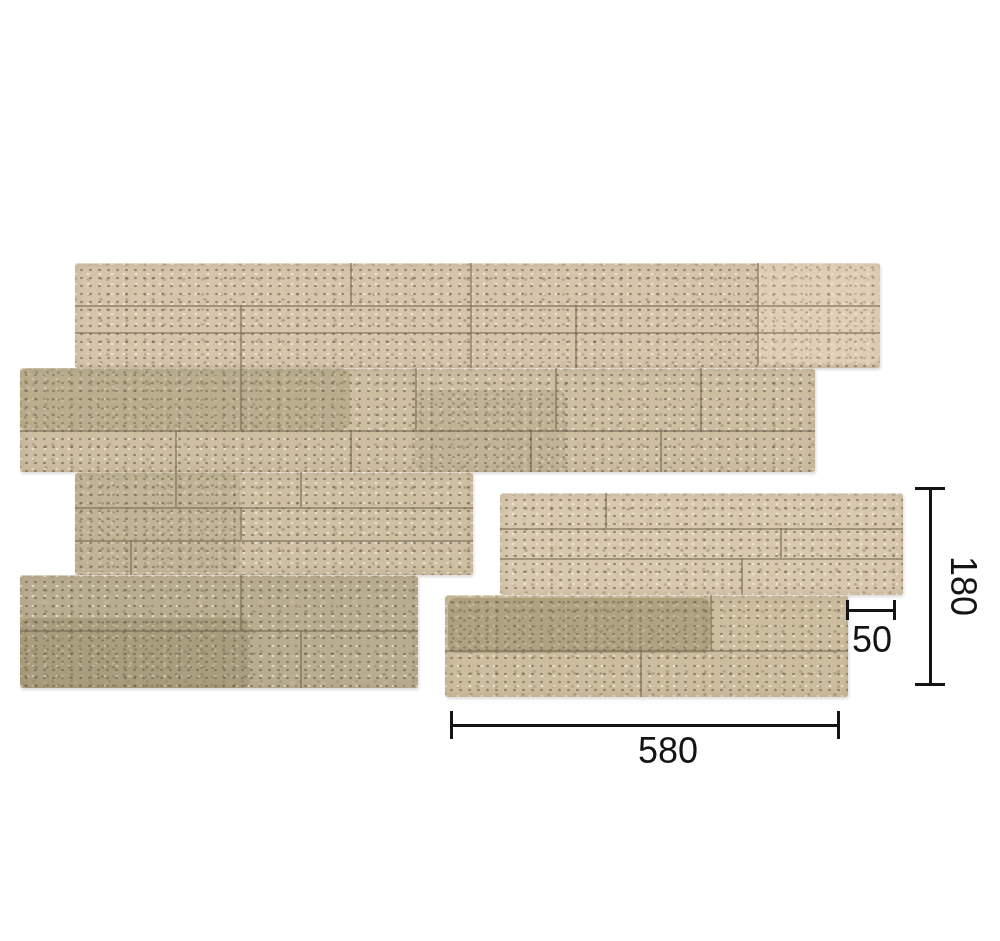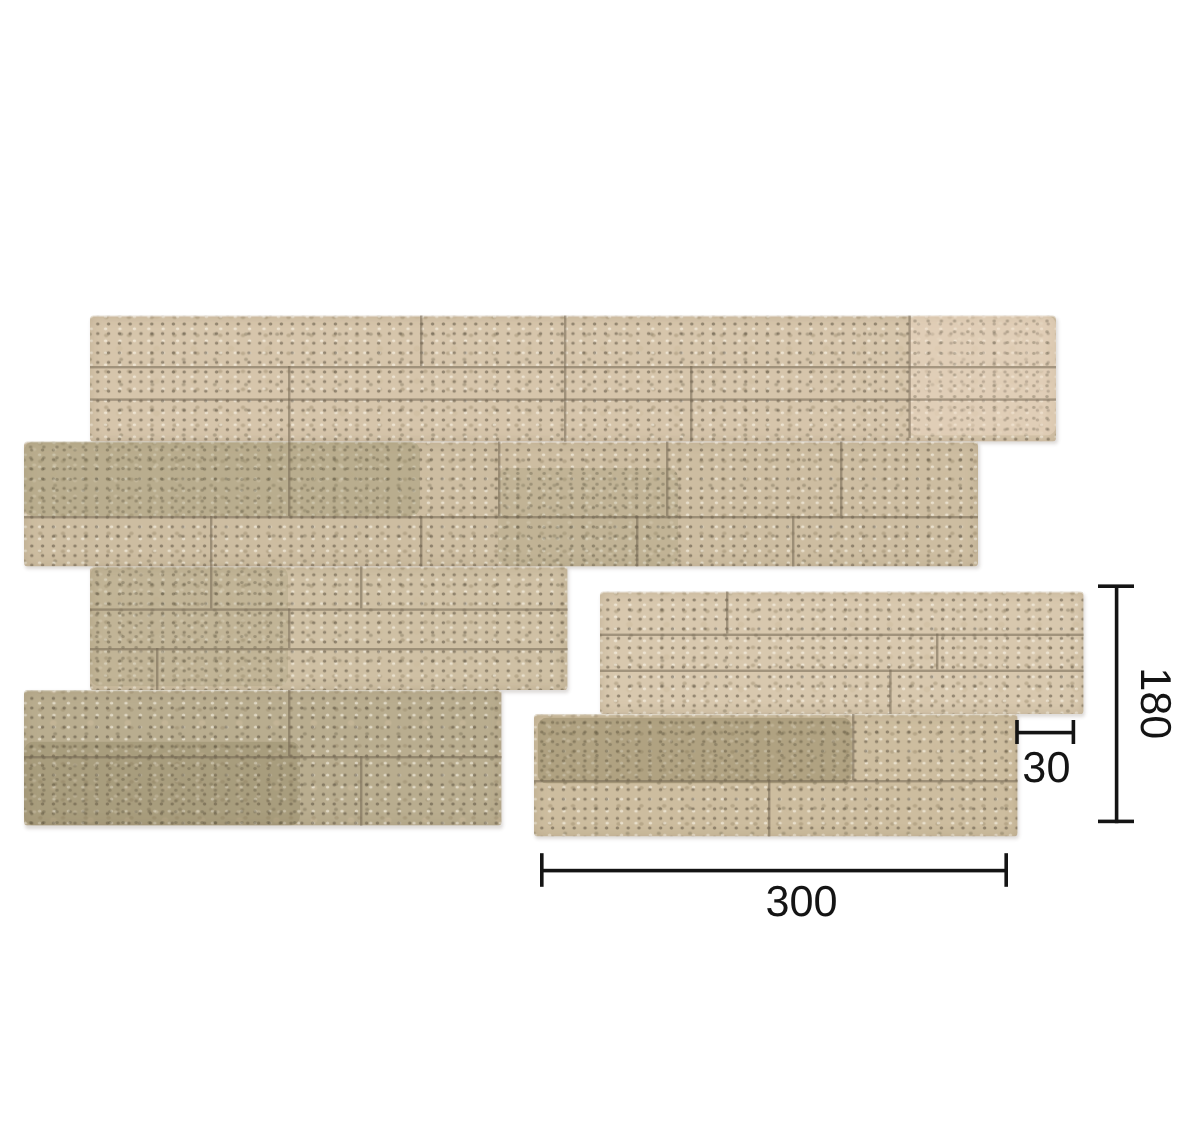--- a/index.html
+++ b/index.html
@@ -124,20 +124,20 @@
     </div>
 
   <div class="dimpart h-line"></div>
   <div class="dimpart h-cap-t"></div>
   <div class="dimpart h-cap-b"></div>
   <div class="dim-label label-height">180</div>
 
   <div class="dimpart n-line"></div>
   <div class="dimpart n-cap-l"></div>
   <div class="dimpart n-cap-r"></div>
-  <div class="dim-label label-notch">30</div>
+  <div class="dim-label label-notch">50</div>
 
   <div class="dimpart w-line"></div>
   <div class="dimpart w-cap-l"></div>
   <div class="dimpart w-cap-r"></div>
-  <div class="dim-label label-width">300</div>
+  <div class="dim-label label-width">580</div>
 
 </div>
 
 </body></html>

